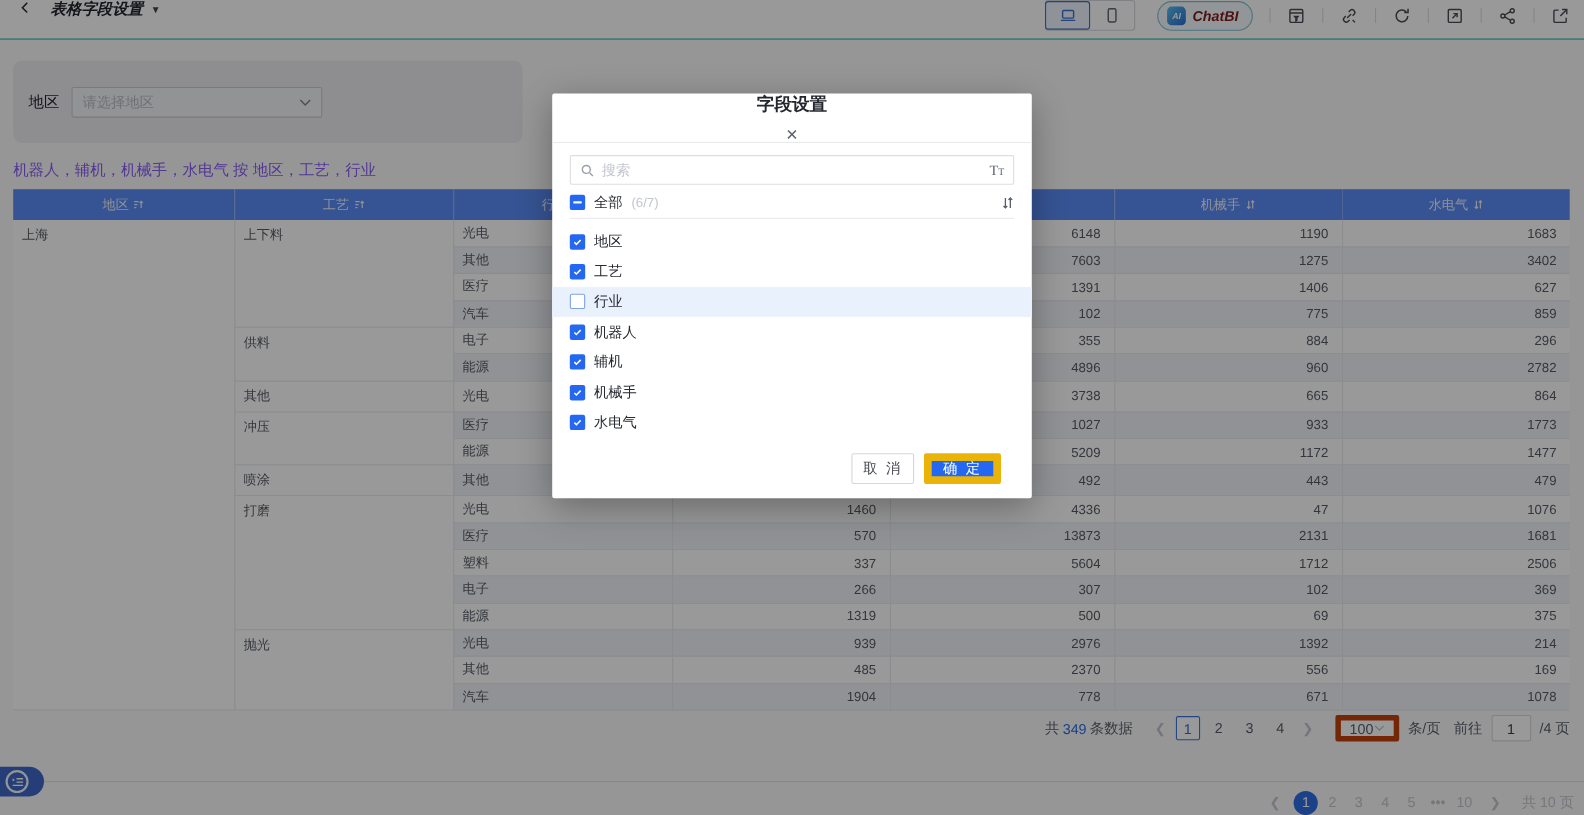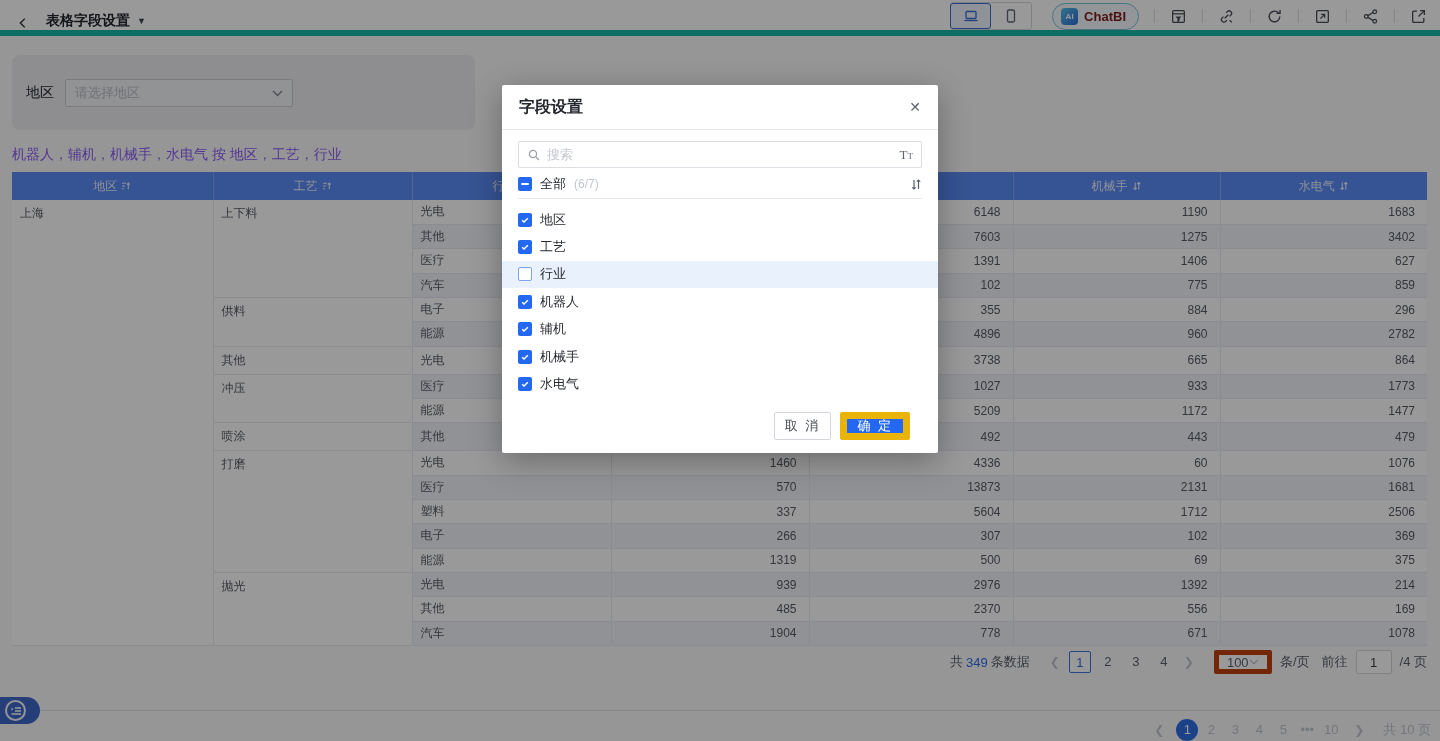--- a/index.html
+++ b/index.html
@@ -2,21 +2,21 @@
 <html><head>
 <meta charset="utf-8">
 <style>
   * { box-sizing: border-box; margin: 0; padding: 0; }
   html,body { width:1440px; height:741px; }
   body { font-family: "Liberation Sans", sans-serif; background:#fafbfc; }
   .page { position:relative; width:1440px; height:741px; overflow:hidden; background:#fafbfc; }
 
   
   .topbar { position:absolute; top:0; left:0; right:0; height:36px; background:#ffffff;
-            border-bottom:6px solid #14b8a6; display:flex; align-items:flex-end; padding:0 13px 0 16px; z-index:1; }
+            border-bottom:1px solid #14b8a6; display:flex; align-items:flex-start; padding:0 13px 0 16px; z-index:1;font-style:italic; }
   .tb-back { display:flex; align-items:center; cursor:pointer; color:#2a2d34; }
   .tb-title-wrap { display:flex; align-items:center; margin-left:16px; cursor:pointer; }
   .tb-title { font-size:14px; font-weight:700; color:#23262d; }
   .tb-caret { font-size:9px; color:#3f434b; margin-left:7px; }
   .tb-right { margin-left:auto; display:flex; align-items:center; }
   .device-toggle { display:flex; align-items:center; border:1px solid #d4d7dd; border-radius:3px; background:#fff; }
   .dt-btn { width:41px; height:26px; display:flex; align-items:center; justify-content:center; color:#5f6470; }
   .dt-btn.active { border:1px solid #3b6fd2; background:#eef3fd; color:#3b6fd2; border-radius:3px; margin:-1px; }
   .chatbi { display:flex; align-items:center; gap:6px; height:27px; padding:0 12px 0 8px; margin-left:20px;
             border:1px solid #79c2d8; border-radius:14px; background:#f4fbfd; cursor:pointer; }
@@ -73,21 +73,21 @@
   .bpg-arrow { padding:0 7px; cursor:pointer; font-size:12px; }
   .bpg-num { min-width:22px; height:22px; line-height:22px; text-align:center; margin:0 1px; cursor:pointer; border-radius:50%; }
   .bpg-num.active { background:#2e6fe4; color:#fff; }
   .bpg-total { margin-left:8px; }
 
   
   .overlay { position:absolute; inset:0; background:rgba(0,0,0,0.40); z-index:50; }
   .modal { position:absolute; left:502px; top:85px; width:436px; height:368px; background:#fff; z-index:60;
            border-radius:2px; box-shadow:0 8px 32px rgba(0,0,0,0.3); }
   .modal-header { height:45px; display:flex; align-items:center; justify-content:space-between; padding:0 17px;
-                  border-bottom:1px solid #e9eaee; }
+                  border-bottom:1px solid #e9eaee;flex-direction:column; }
   .modal-title { font-size:16px; font-weight:600; color:#23262d; }
   .modal-close { color:#5f646e; font-size:14px; cursor:pointer; line-height:1; }
   .search-box { margin:11px 16px 0; height:27px; border:1px solid #dcdee3; border-radius:2px;
                 display:flex; align-items:center; padding:0 8px; gap:6px; }
   .search-ph { flex:1; font-size:13px; color:#c2c6cd; }
   .tt-icon { color:#5f646e; font-family:"Liberation Serif", serif; font-size:13px; line-height:1; cursor:pointer; }
   .tt-icon .tt-small { font-size:9px; }
   .all-row { margin:2px 16px 0; height:29px; display:flex; align-items:center; gap:8px; border-bottom:1px solid #e9eaee; }
   .all-label { font-size:13px; color:#262a31; }
   .all-count { font-size:12px; color:#c2c6cd; }
@@ -358,21 +358,21 @@
           <td class="c-num"></td>
           <td class="c-num">492</td>
           <td class="c-num">443</td>
           <td class="c-num">479</td>
         </tr>
         <tr>
           <td class="c-process" rowspan="5">打磨</td>
           <td class="c-ind">光电</td>
           <td class="c-num">1460</td>
           <td class="c-num">4336</td>
-          <td class="c-num">60</td>
+          <td class="c-num">47</td>
           <td class="c-num">1076</td>
         </tr>
         <tr class="alt">
           <td class="c-ind">医疗</td>
           <td class="c-num">570</td>
           <td class="c-num">13873</td>
           <td class="c-num">2131</td>
           <td class="c-num">1681</td>
         </tr>
         <tr>

